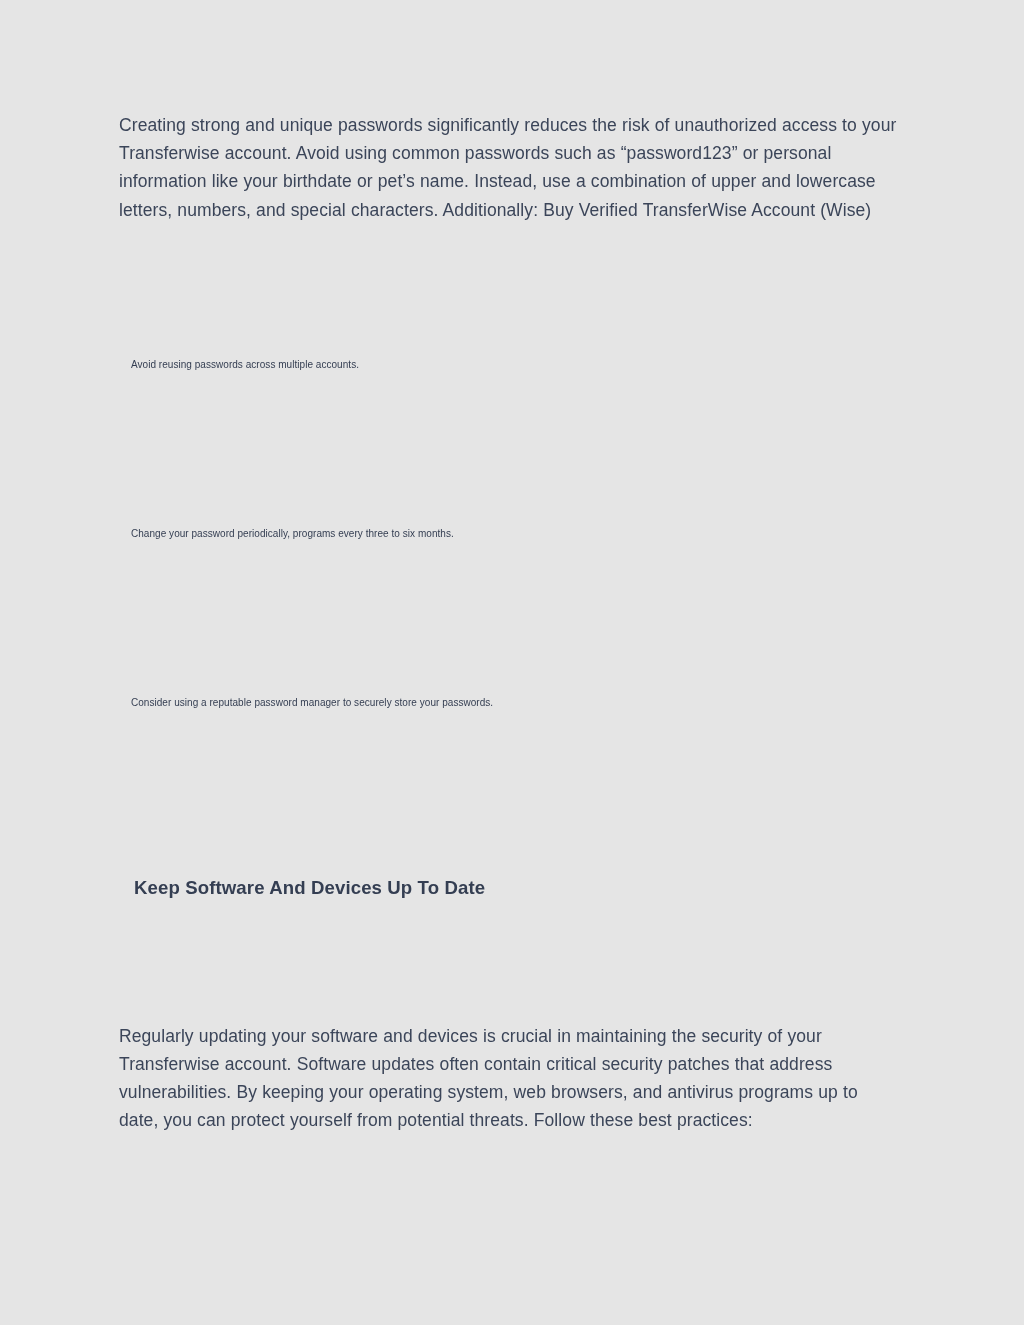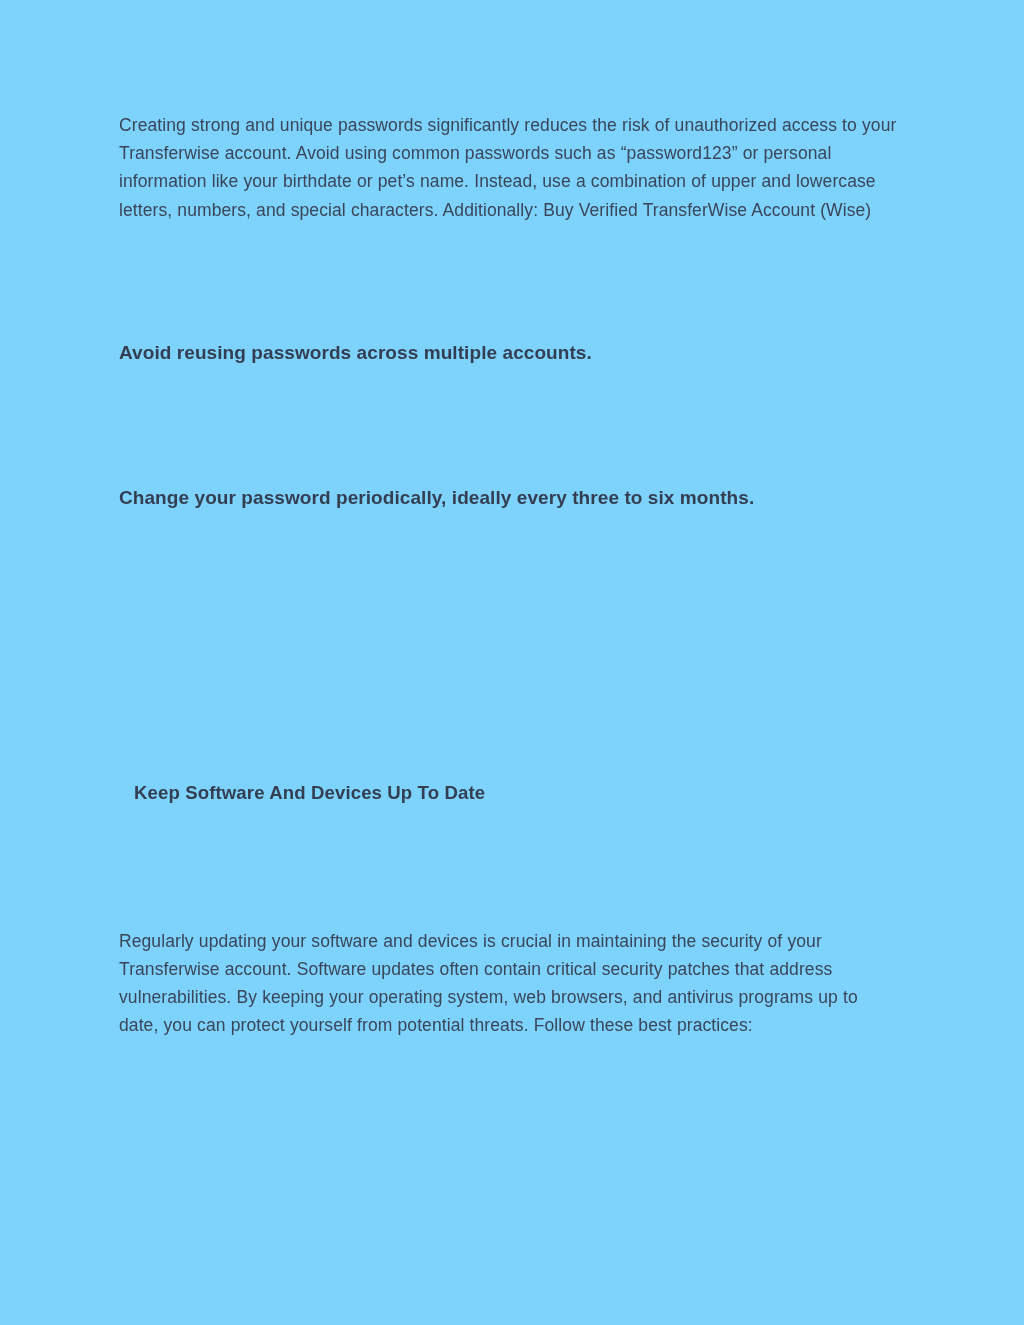--- a/index.html
+++ b/index.html
@@ -13,21 +13,21 @@
     font-family: "Liberation Sans", sans-serif;
     color: #3b4559;
     -webkit-font-smoothing: antialiased;
     overflow: hidden;
   }
 
   .page {
     position: relative;
     width: 1024px;
     height: 1325px;
-    background: #7dd3fc;
+    background: #e5e5e5;
     box-sizing: border-box;
   }
 
   .content {
     position: absolute;
     left: 119px;
     top: 111px;
     width: 778px;
   }
 
@@ -35,25 +35,25 @@
     font-size: 17.5px;
     line-height: 28.2px;
     font-weight: 400;
     color: #3b4559;
     letter-spacing: 0.005em;
     margin: 0;
     word-spacing: 0.01em;
   }
 
   .list-item-heading {
-    font-size: 19px;
+    font-size: 10px;
     line-height: 23px;
-    font-weight: 700;
+    font-weight: 400;
     color: #343e52;
-    margin: 0;
+    margin: 12px;
     letter-spacing: 0.004em;
   }
 
   .section-heading {
     font-size: 18.6px;
     line-height: 26px;
     font-weight: 700;
     color: #343e52;
     margin: 15px;
     letter-spacing: 0.006em;
@@ -72,24 +72,25 @@
   <div class="content">
 
     <p class="body-paragraph">Creating strong and unique passwords significantly reduces the risk of unauthorized access to your Transferwise account. Avoid using common passwords such as “password123” or personal information like your birthdate or pet’s name. Instead, use a combination of upper and lowercase letters, numbers, and special characters. Additionally: Buy Verified TransferWise Account (Wise)</p>
 
     <div class="gap-intro-to-list"></div>
 
     <p class="list-item-heading">Avoid reusing passwords across multiple accounts.</p>
 
     <div class="gap-list-item"></div>
 
-    <p class="list-item-heading">Change your password periodically, ideally every three to six months.</p>
+    <p class="list-item-heading">Change your password periodically, programs every three to six months.</p>
 
     <div class="gap-list-item"></div>
 
+    <p class="list-item-heading">Consider using a reputable password manager to securely store your passwords.</p>
 
     <div class="gap-list-to-head"></div>
 
     <h2 class="section-heading">Keep Software And Devices Up To Date</h2>
 
     <div class="gap-head-to-body"></div>
 
     <p class="body-paragraph">Regularly updating your software and devices is crucial in maintaining the security of your Transferwise account. Software updates often contain critical security patches that address vulnerabilities. By keeping your operating system, web browsers, and antivirus programs up to date, you can protect yourself from potential threats. Follow these best practices:</p>
 
   </div>

